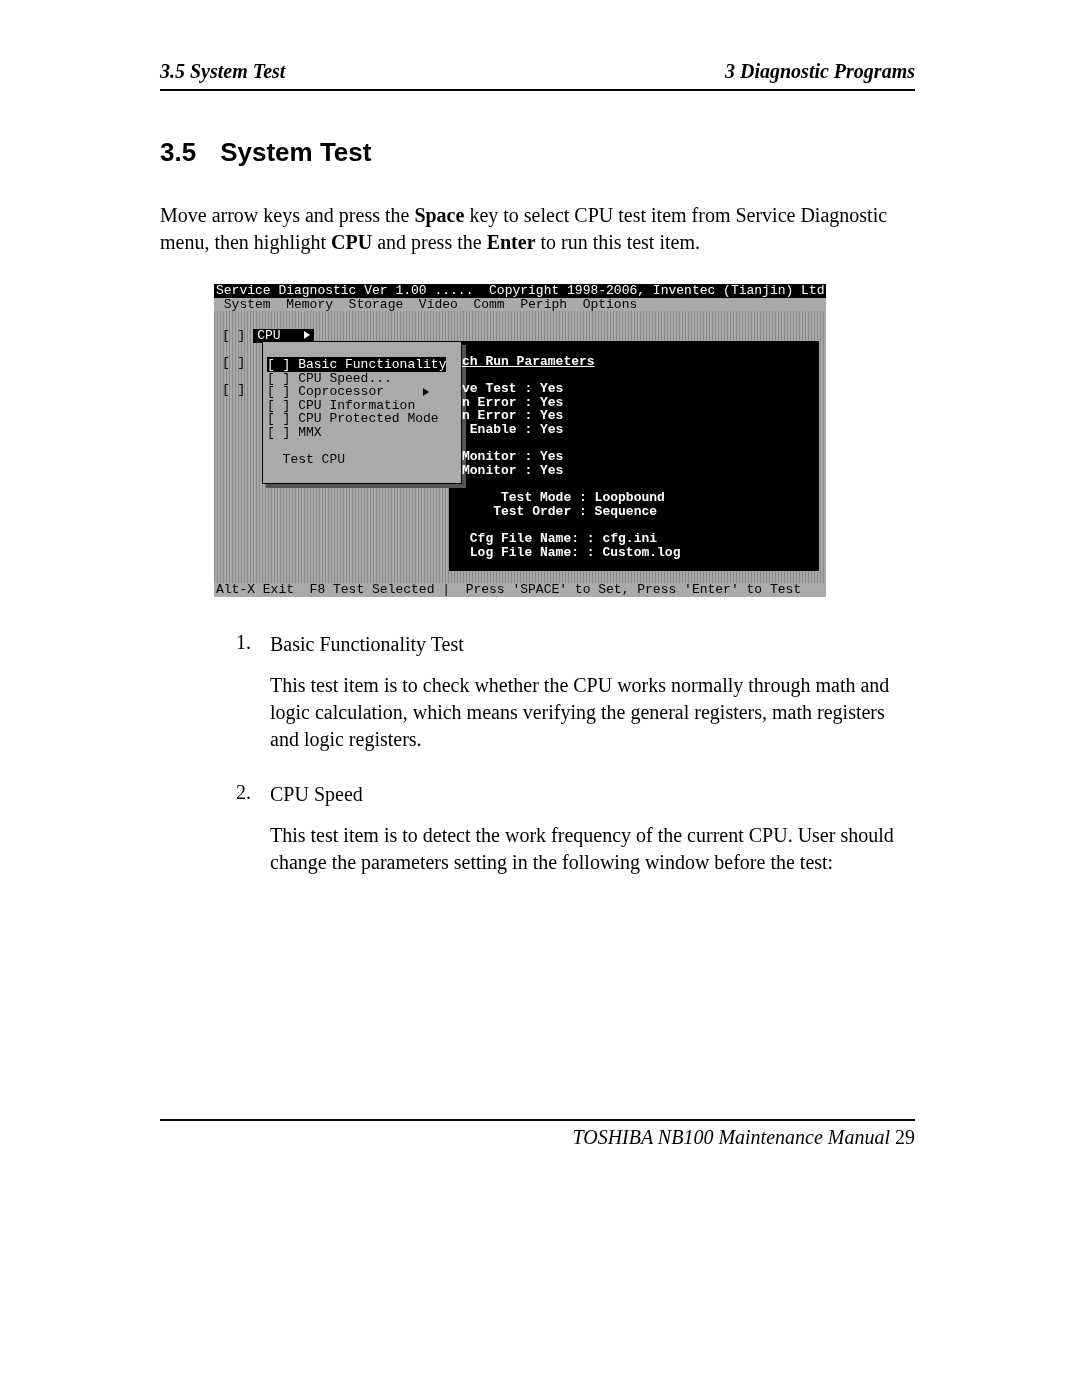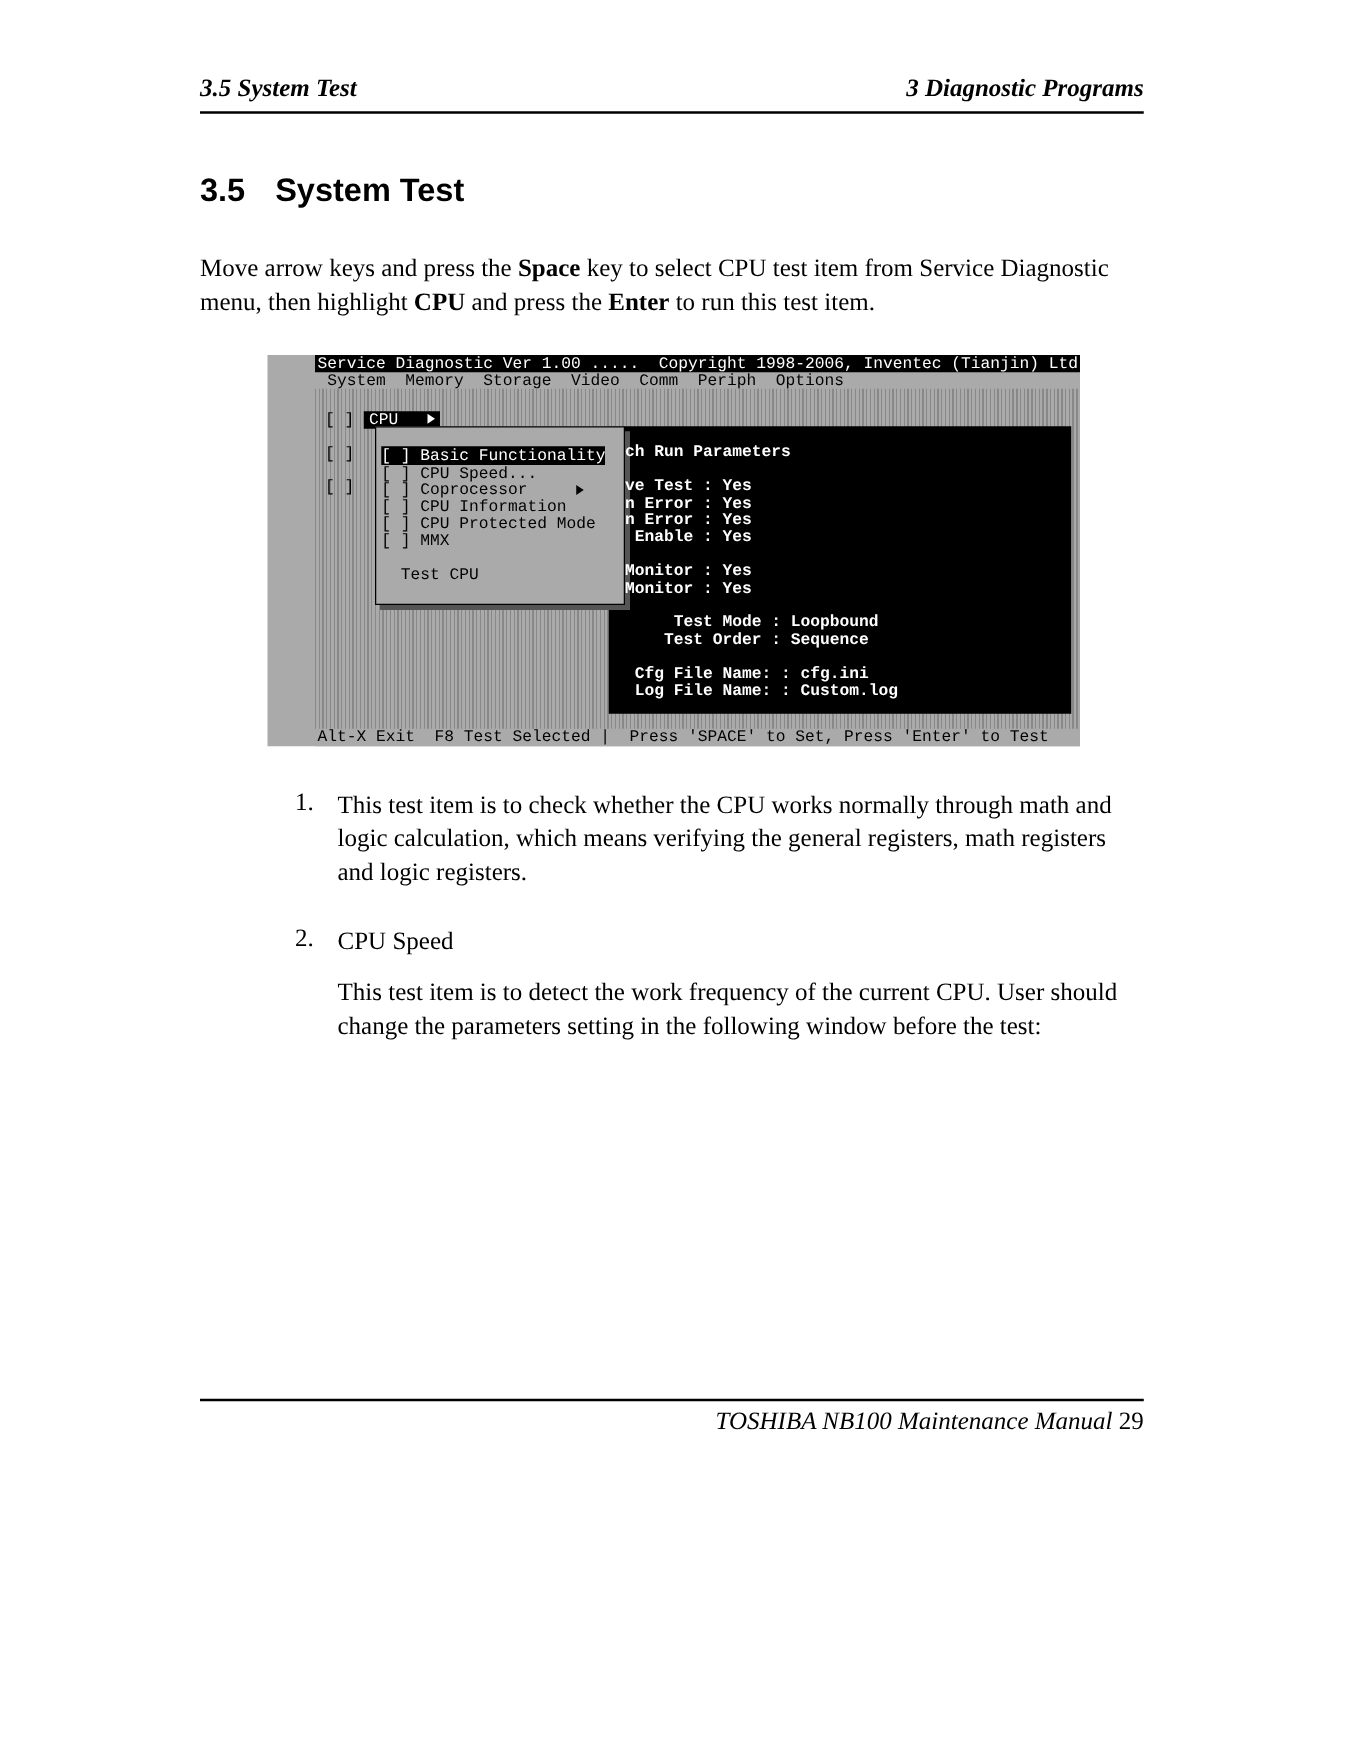--- a/index.html
+++ b/index.html
@@ -49,21 +49,20 @@
 
   
   .shot {
     width: 612px;
     margin: 0 auto 34px 54px;
     font-family: "Courier New", monospace;
     font-size: 13px;
     line-height: 1.05;
     color: #fff;
     background: #aaa;
-    padding-left: 38px;
   }
   .shot-title {
     background: #000;
     color: #fff;
     padding: 0 2px;
     white-space: pre;
   }
   .shot-menu {
     background: #aaa;
     color: #000;
@@ -113,21 +112,21 @@
     box-shadow: 4px 4px 0 #555;
   }
   .shot-sub .hl { background:#000; color:#fff; }
   .shot-params {
     position:absolute;
     left:248px; top:30px;
     color:#fff;
     white-space: pre;
     font-weight:bold;
   }
-  .shot-params .hdr { color:#fff; }
+  .shot-params .hdr { color:#fff;text-decoration:underline; }
   .shot-foot {
     background:#aaa; color:#000;
     padding:0 2px;
     white-space: pre;
     font-weight:normal;
   }
 
   .list-area { margin-left: 76px; }
   .list-row {
     display:flex;
@@ -213,20 +212,21 @@
 <span> Log File Name: : Custom.log</span>
       </div>
     </div>
     <div class="shot-foot">Alt-X Exit  F8 Test Selected |  Press 'SPACE' to Set, Press 'Enter' to Test</div>
   </div>
 
   <div class="list-area">
     <div class="list-row">
       <div class="list-num">1.</div>
       <div class="list-body">
+        <p>Basic Functionality Test</p>
         <p>This test item is to check whether the CPU works normally through math and logic calculation, which means verifying the general registers, math registers and logic registers.</p>
       </div>
     </div>
     <div class="list-row">
       <div class="list-num">2.</div>
       <div class="list-body">
         <p>CPU Speed</p>
         <p>This test item is to detect the work frequency of the current CPU. User should change the parameters setting in the following window before the test:</p>
       </div>
     </div>

